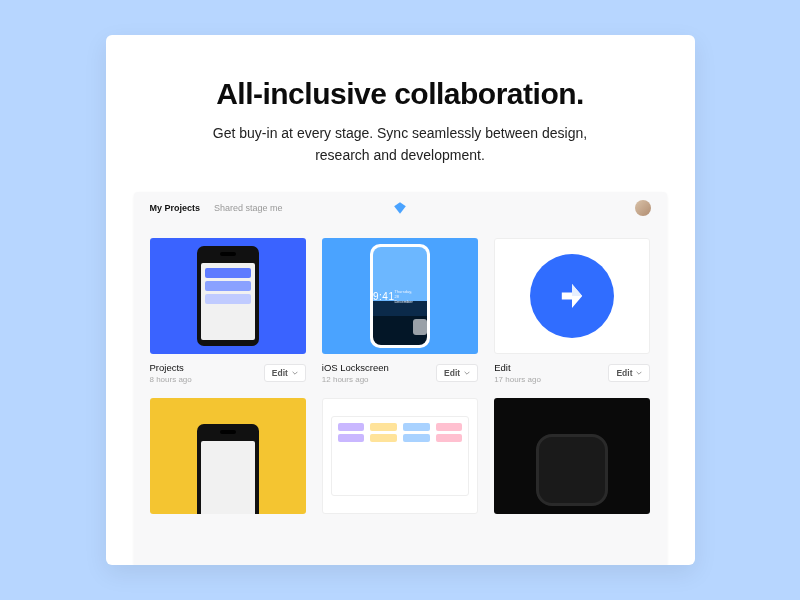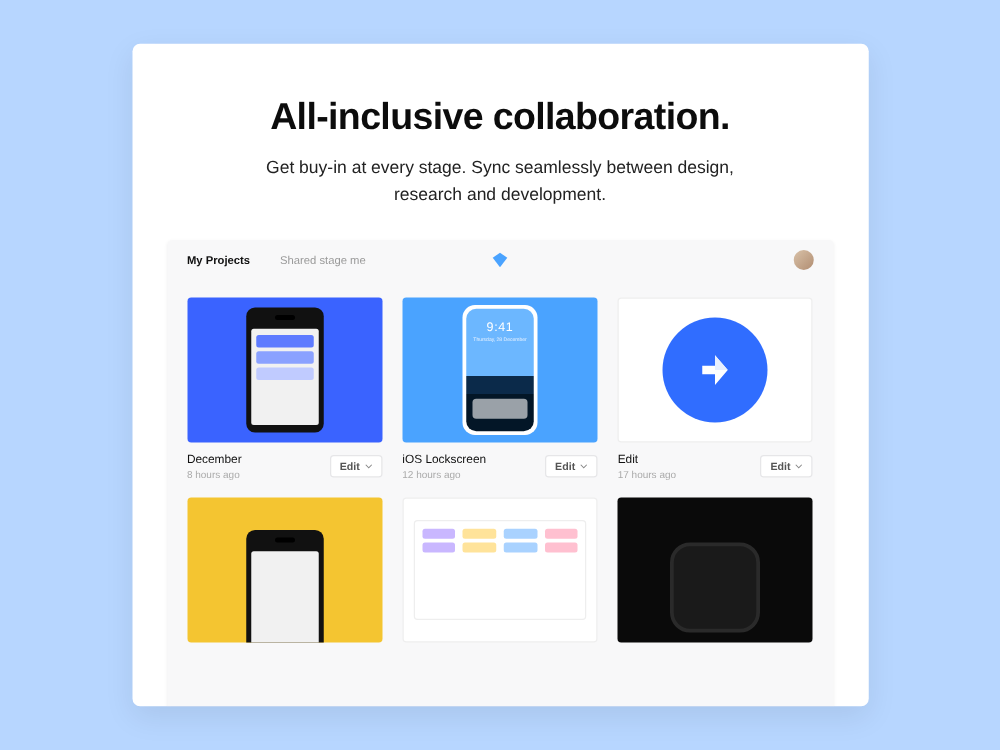--- a/index.html
+++ b/index.html
@@ -51,21 +51,21 @@
   }
   .app-bar {
     display: flex;
     align-items: center;
     height: 32px;
     padding: 0 16px;
     position: relative;
     font-size: 9px;
     color: #333;
   }
-  .tabs { display: flex; gap: 24px; }
+  .tabs { display: flex; gap: 14px; }
   .tab { color: #999; cursor: pointer; }
   .tab.active { color: #111; font-weight: 600; }
   .diamond {
     position: absolute;
     left: 50%;
     top: 50%;
     transform: translate(-50%, -50%);
     width: 14px; height: 14px;
   }
   .avatar {
@@ -134,22 +134,21 @@
   .t2 { background: #4aa3ff; }
   .phone-white {
     width: 60px; height: 104px;
     background: #fff; border-radius: 10px;
     padding: 3px;
   }
   .lockscreen {
     width: 100%; height: 100%;
     border-radius: 8px;
     background: linear-gradient(#6cb7ff 0 55%, #0b2a4a 55% 70%, #031627 70% 100%);
-    display:flex; flex-direction:column; align-items:center;
-    padding-top:10px;
+    display:flex; flex-direction:row; align-items:center;
   }
   .locktime { color:#fff; font-size:10px; font-weight:300; letter-spacing:0.5px;}
   .lockdate { color:#eaf3ff; font-size:4px; margin-top:1px;}
   .notif { margin-top:auto; margin-bottom:10px; width:80%; height:16px; background:rgba(255,255,255,0.6); border-radius:3px;}
 
   
   .t3 { background: #fff; border:1px solid #eee; }
   .sync-circle {
     width: 84px; height: 84px; border-radius:50%;
     background: #306dff;
@@ -204,21 +203,21 @@
             <div class="topnotch"></div>
             <div class="screen">
               <div class="slab s1"></div>
                 <div class="slab s2"></div>
                 <div class="slab s3"></div>
             </div>
           </div>
         </div>
         <div class="meta">
           <div class="meta-left">
-            <span class="pname">December</span>
+            <span class="pname">Projects</span>
             <span class="ptime">8 hours ago</span>
           </div>
           <button class="edit-btn">
             <span>Edit</span>
             <svg class="chev" viewBox="0 0 10 10">
                 <path d="M1 3 L5 7 L9 3" fill="none" stroke="#888" stroke-width="1.4"></path>
               </svg>
           </button>
         </div>
       </div>

